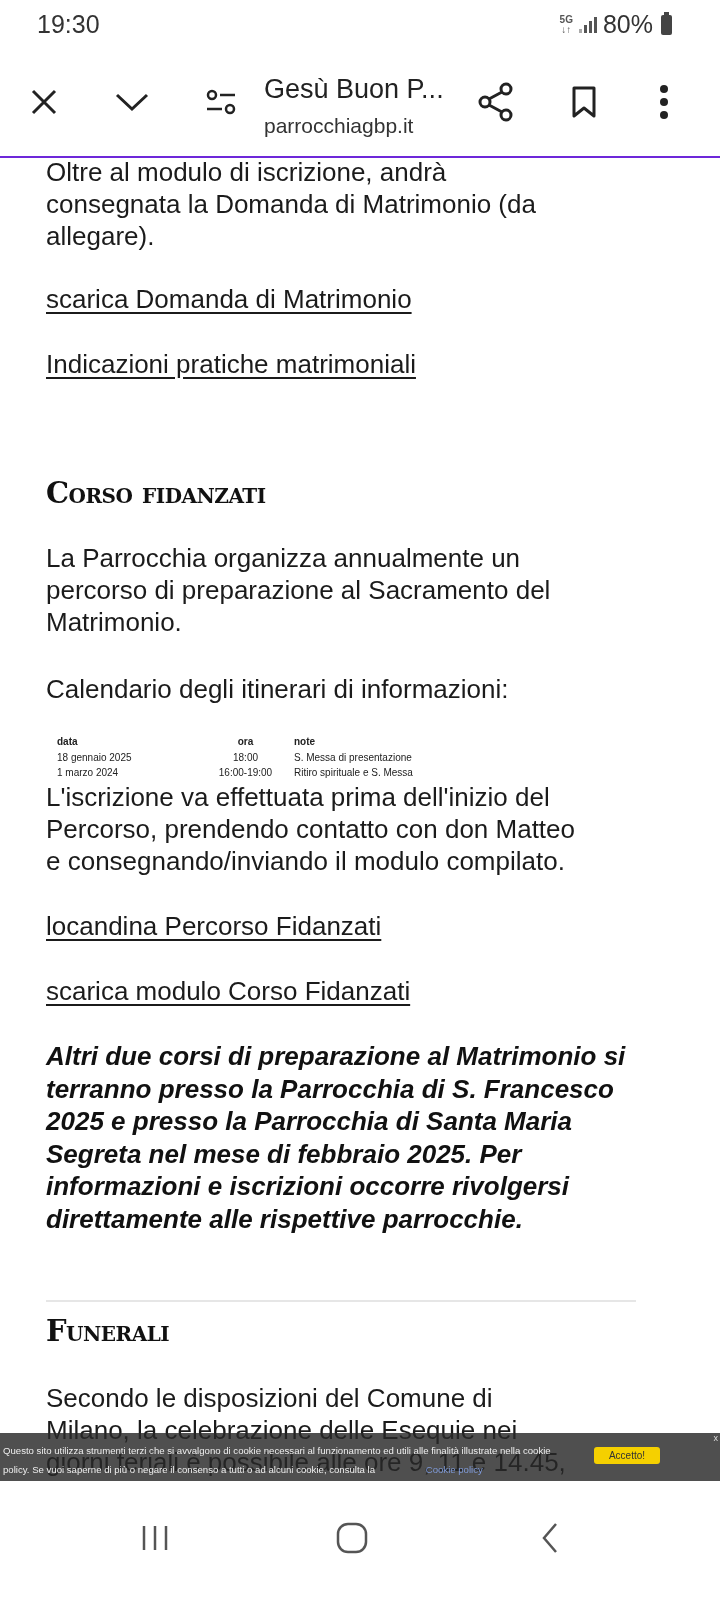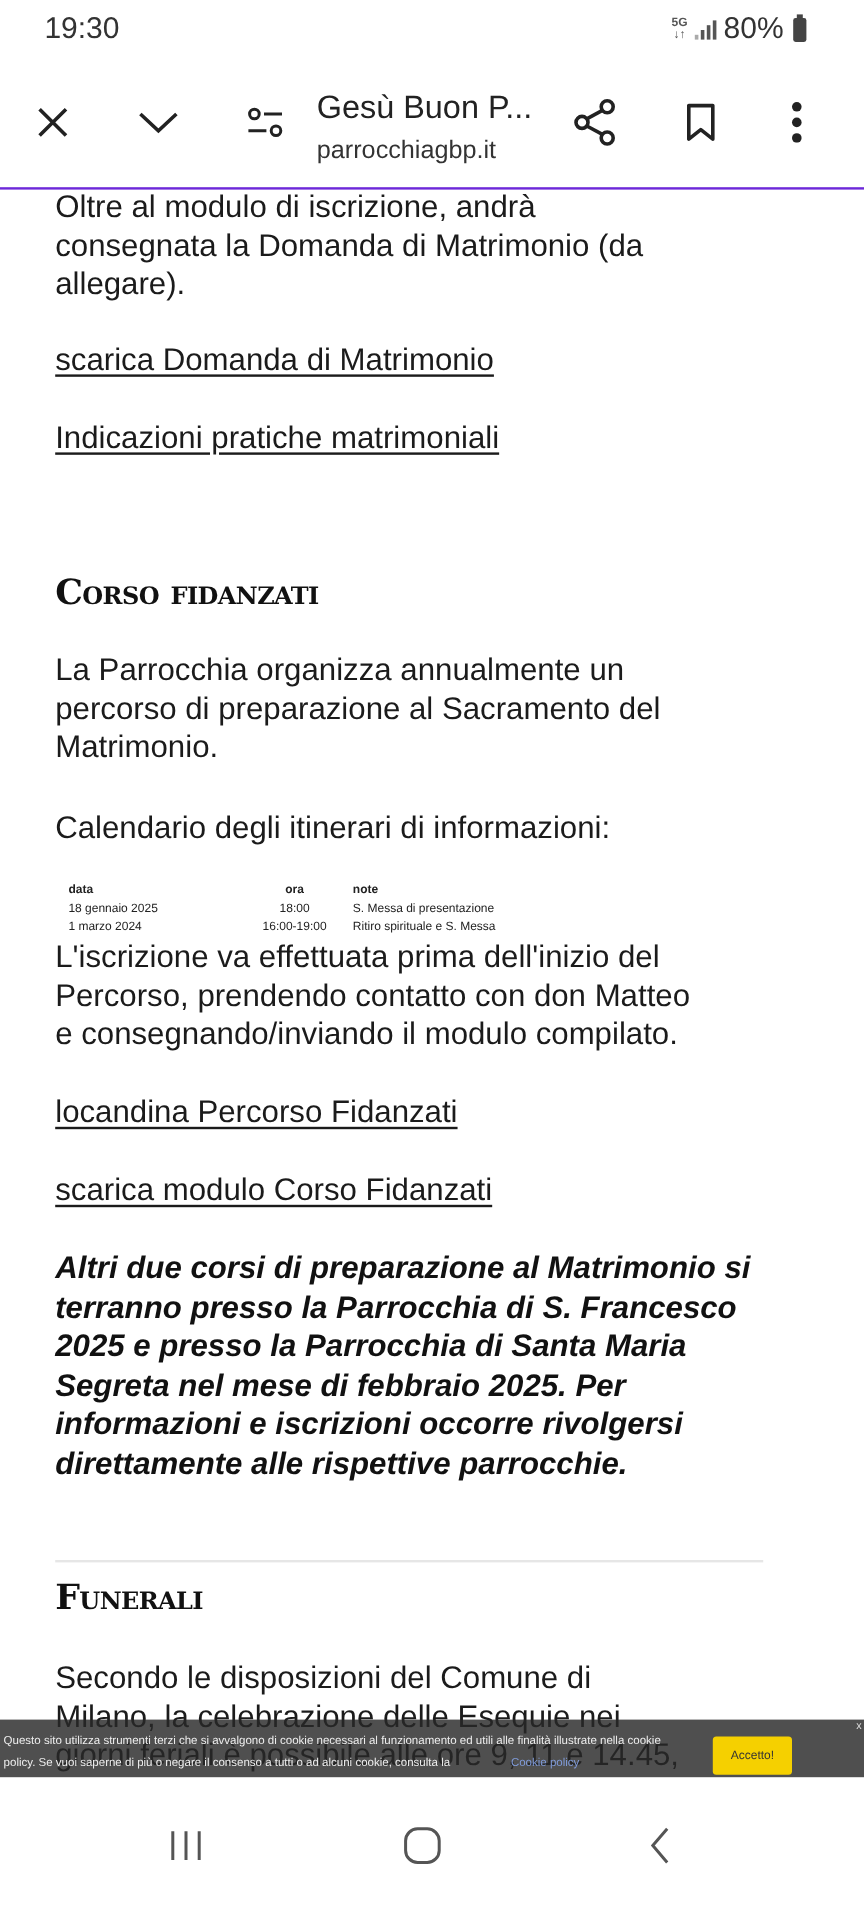--- a/index.html
+++ b/index.html
@@ -31,21 +31,21 @@
   .sched .c1 { width: 140px; }
   .sched .c2 { width: 97px; text-align: center; }
   .sched .c3 { padding-left: 0; }
   .sched .hdr { font-weight: bold; }
 
   .divider { position: absolute; left: 46px; top: 1300px; width: 590px; height: 2px; background: #e6e6e6; }
 
   .cookie { position: absolute; top: 1433px; left: 0; width: 720px; height: 48px; background: rgba(40,40,40,0.82); }
   .cookie-text { position: absolute; left: 3px; top: 8px; width: 580px; font-size: 9.6px; line-height: 19px; color: #eee; }
   .cookie-link { color: #7f9ad8; padding-left: 48px; }
-  .cookie-btn { position: absolute; left: 594px; top: 14px; width: 66px; height: 32px; background: #f5d000; border-radius: 3px; font-size: 10px; color: #333; display: flex; align-items: center; justify-content: center; }
+  .cookie-btn { position: absolute; left: 594px; top: 14px; width: 66px; height: 17px; background: #f5d000; border-radius: 3px; font-size: 10px; color: #333; display: flex; align-items: center; justify-content: center; }
   .cookie-close { position: absolute; right: 2px; top: 0; font-size: 9px; color: #ddd; }
 
   .navbar { position: absolute; top: 1482px; left: 0; width: 720px; height: 118px; background: #fff; }
   .nav-btn { position: absolute; top: 26px; width: 60px; height: 60px; display: flex; align-items: center; justify-content: center; }
 </style>
 </head>
 <body>
 
 <div class="status-bar">
   <div class="status-time">19:30</div>

